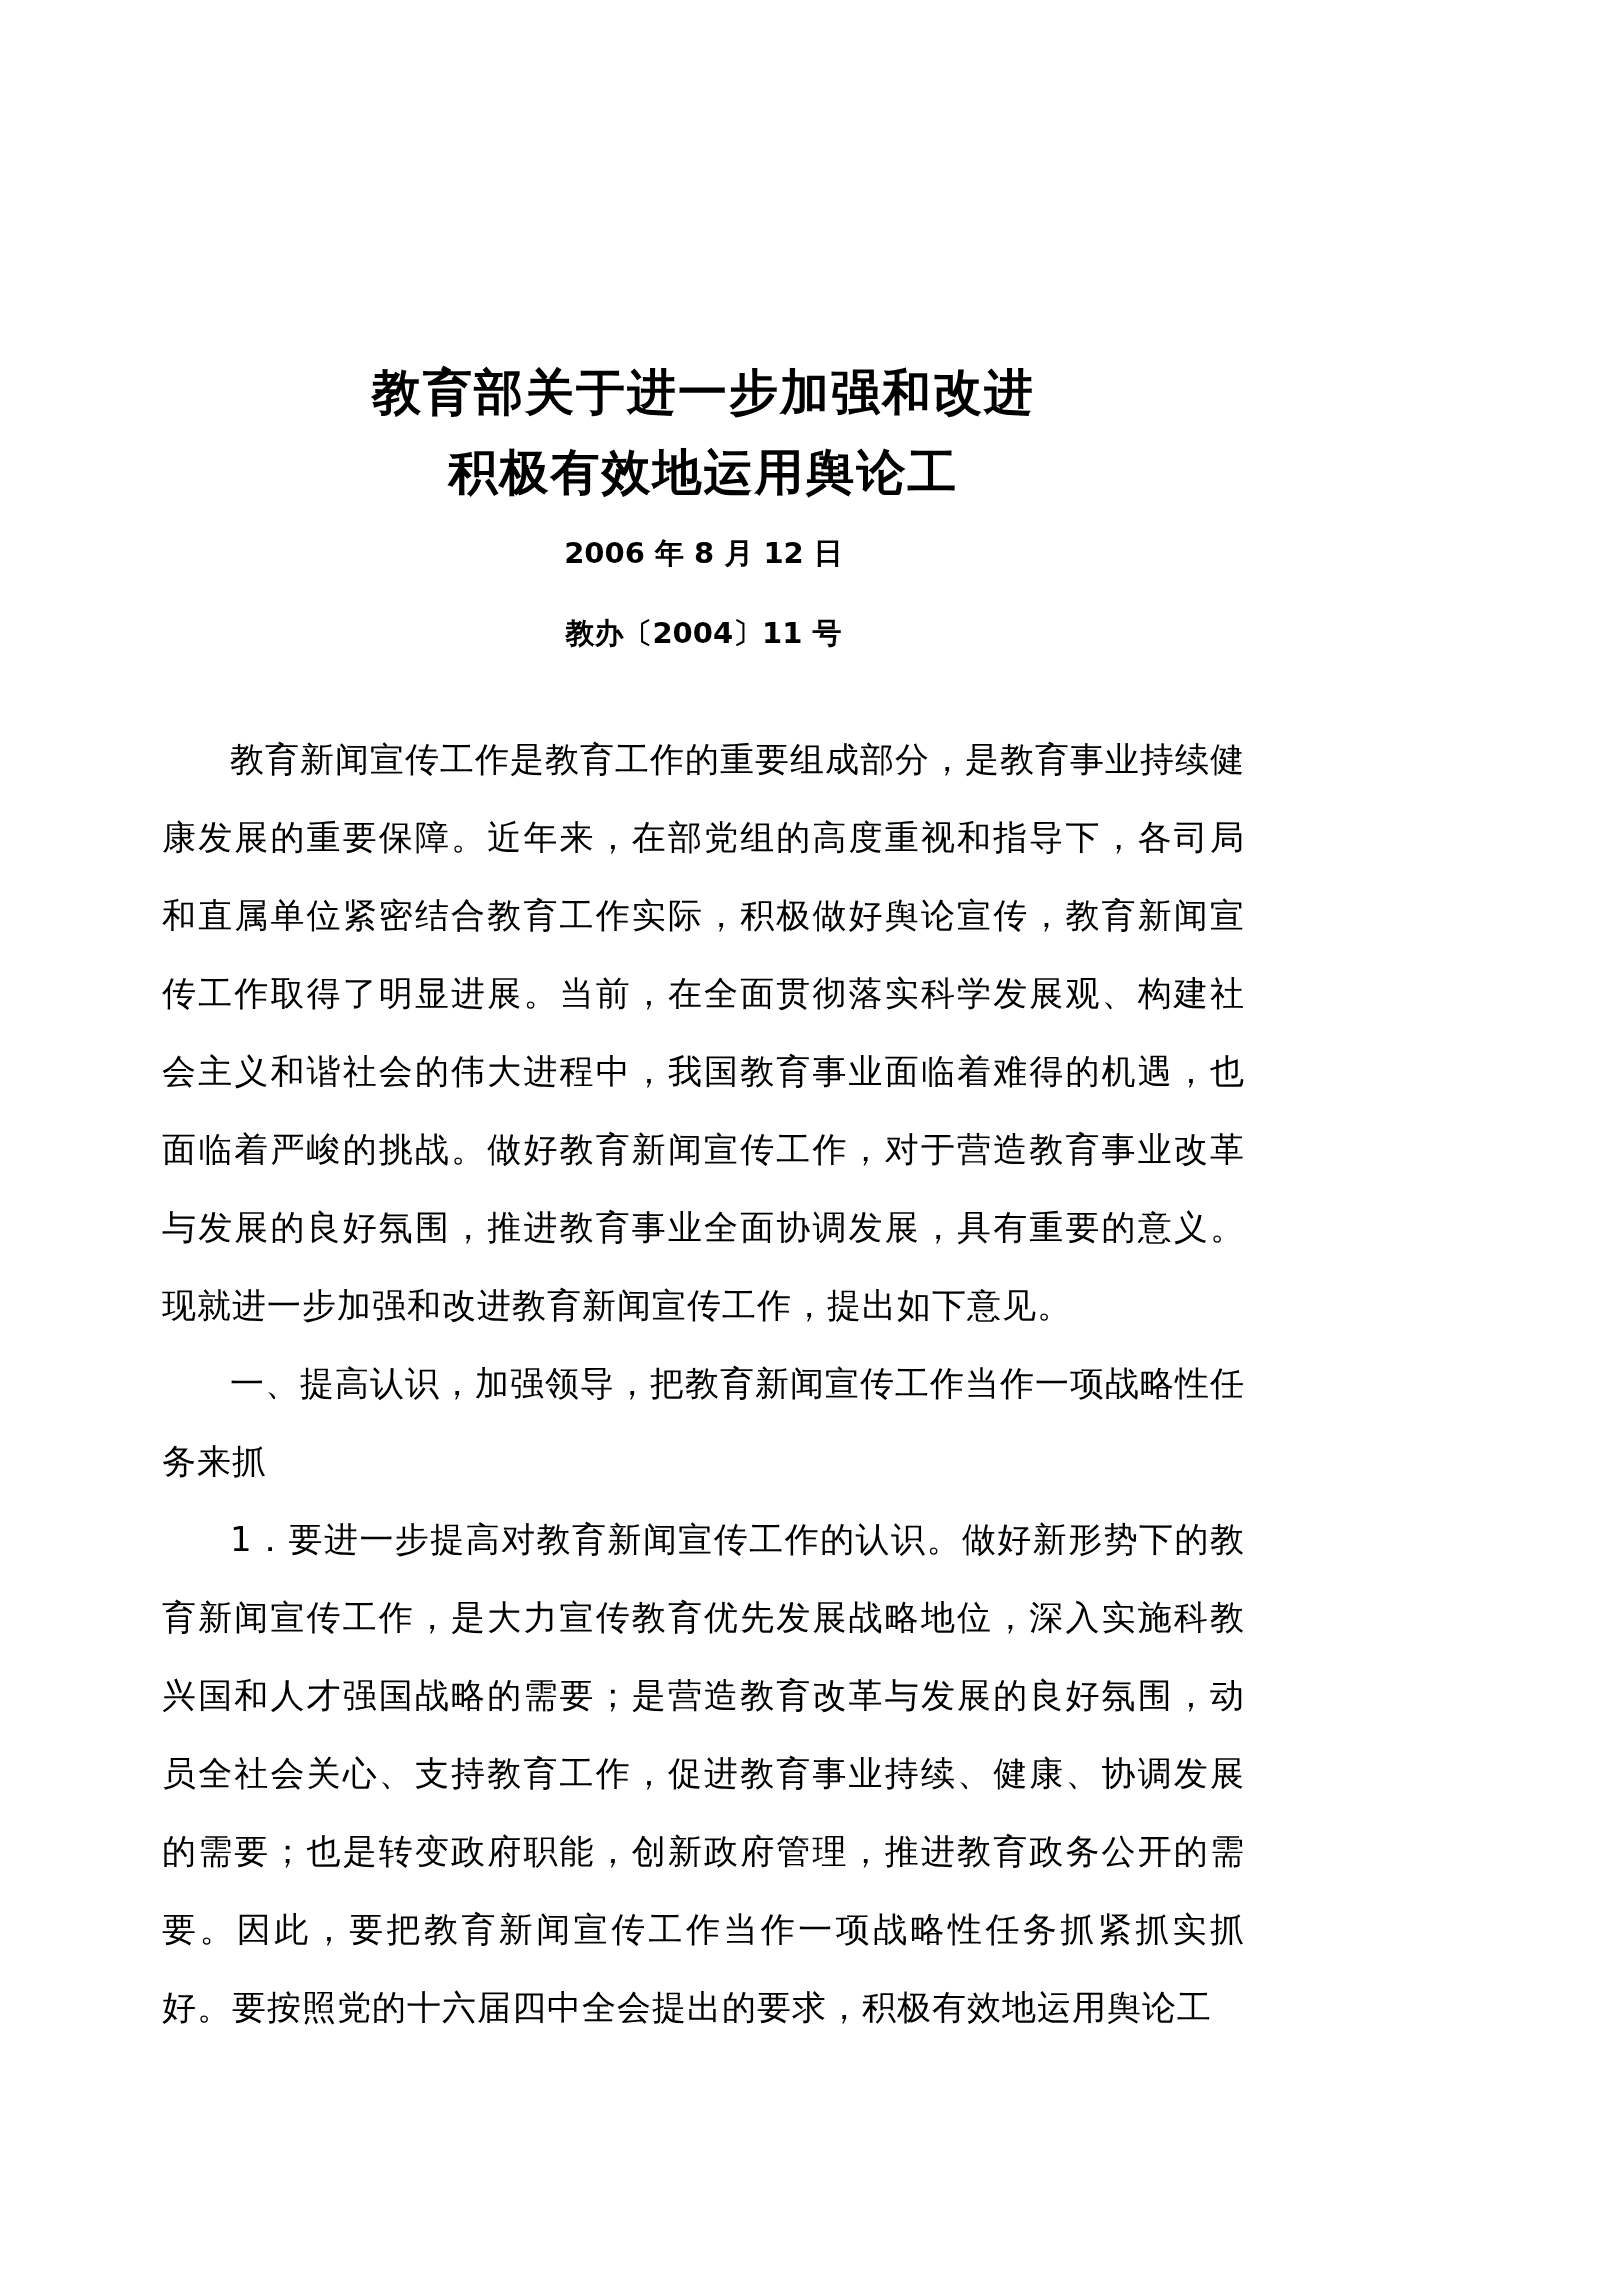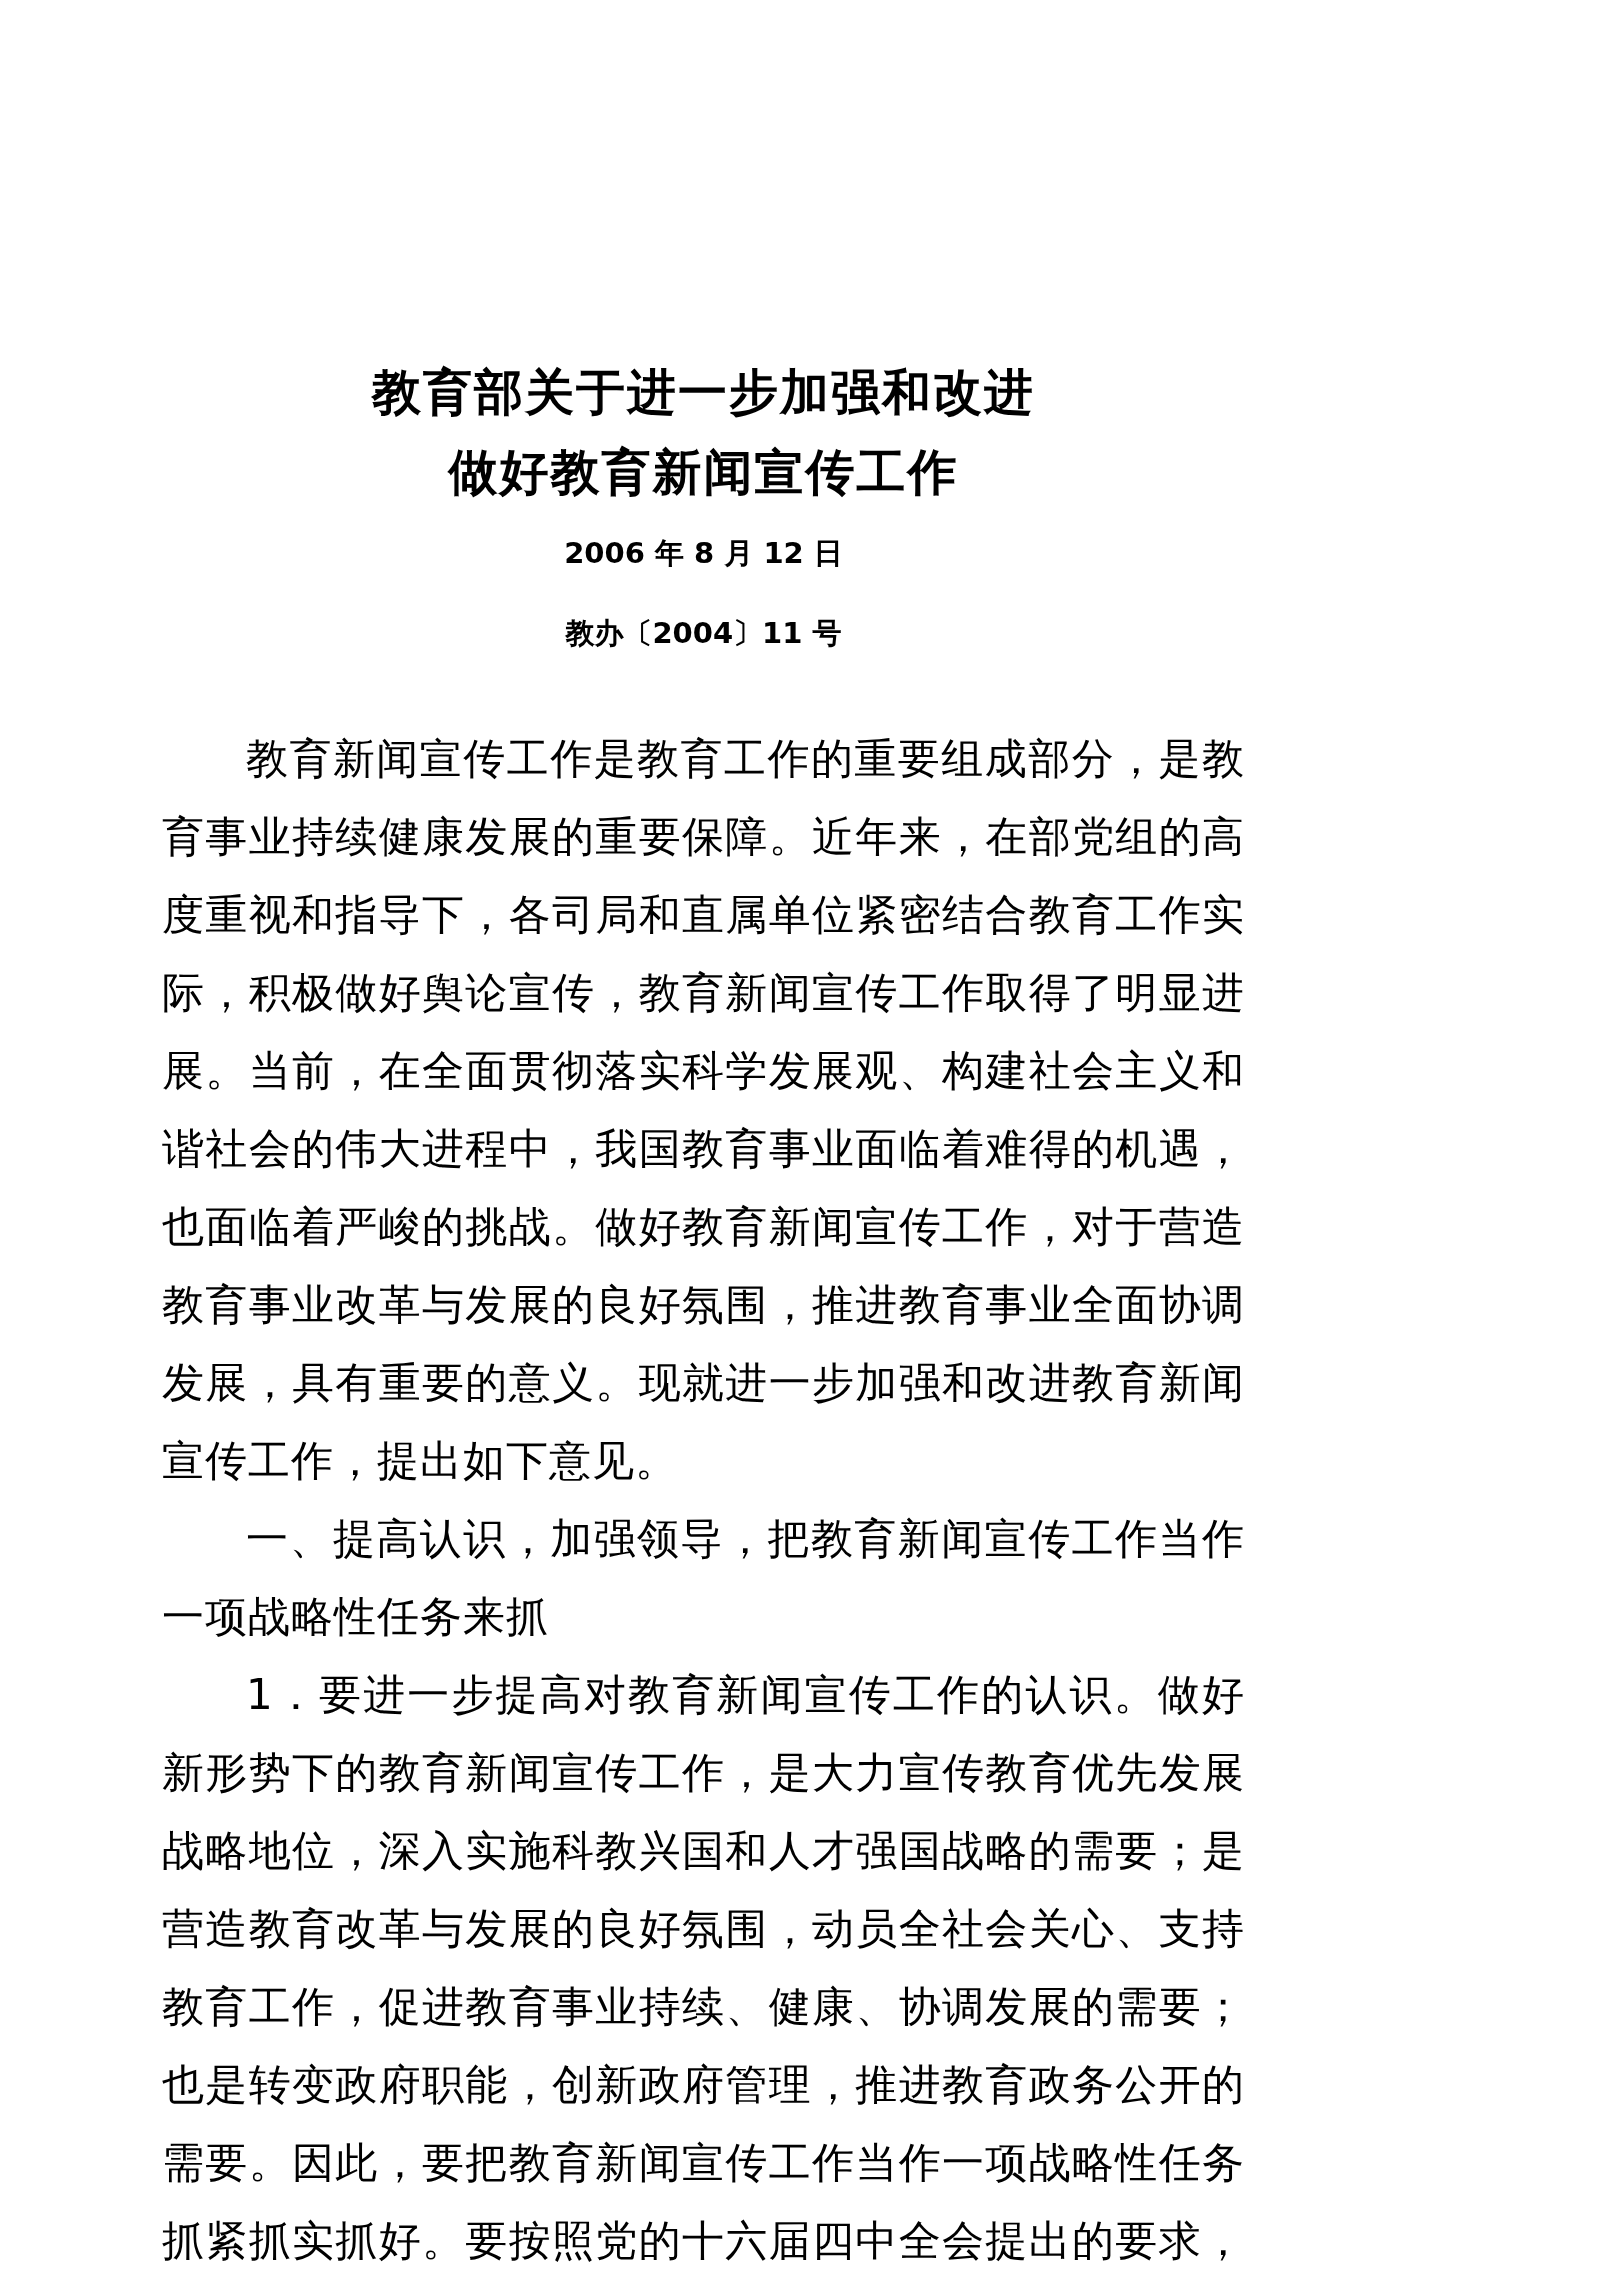--- a/index.html
+++ b/index.html
@@ -32,37 +32,37 @@
   .meta-line {
     font-size: 29px;
     line-height: 80px;
     white-space: nowrap;
   }
   .doc-body {
     margin-top: 47px;
   }
   .doc-body p {
     margin: 0;
-    font-size: 42px;
+    font-size: 34px;
     line-height: 78px;
     text-indent: 2em;
     text-align: justify;
     text-align-last: left;
     letter-spacing: 1px;
     word-break: break-all;
   }
 </style>
 </head>
 <body>
 
 <div class="page">
 
   <div class="heading">
     <div class="title-line">教育部关于进一步加强和改进</div>
-    <div class="title-line">做好教育新闻宣传工作</div>
+    <div class="title-line">积极有效地运用舆论工</div>
     <div class="meta-line">2006 年 8 月 12 日</div>
     <div class="meta-line">教办〔2004〕11 号</div>
   </div>
 
   <div class="doc-body">
     <p>教育新闻宣传工作是教育工作的重要组成部分，是教育事业持续健康发展的重要保障。近年来，在部党组的高度重视和指导下，各司局和直属单位紧密结合教育工作实际，积极做好舆论宣传，教育新闻宣传工作取得了明显进展。当前，在全面贯彻落实科学发展观、构建社会主义和谐社会的伟大进程中，我国教育事业面临着难得的机遇，也面临着严峻的挑战。做好教育新闻宣传工作，对于营造教育事业改革与发展的良好氛围，推进教育事业全面协调发展，具有重要的意义。现就进一步加强和改进教育新闻宣传工作，提出如下意见。</p>
     <p>一、提高认识，加强领导，把教育新闻宣传工作当作一项战略性任务来抓</p>
     <p>1．要进一步提高对教育新闻宣传工作的认识。做好新形势下的教育新闻宣传工作，是大力宣传教育优先发展战略地位，深入实施科教兴国和人才强国战略的需要；是营造教育改革与发展的良好氛围，动员全社会关心、支持教育工作，促进教育事业持续、健康、协调发展的需要；也是转变政府职能，创新政府管理，推进教育政务公开的需要。因此，要把教育新闻宣传工作当作一项战略性任务抓紧抓实抓好。要按照党的十六届四中全会提出的要求，积极有效地运用舆论工</p>
   </div>
 

